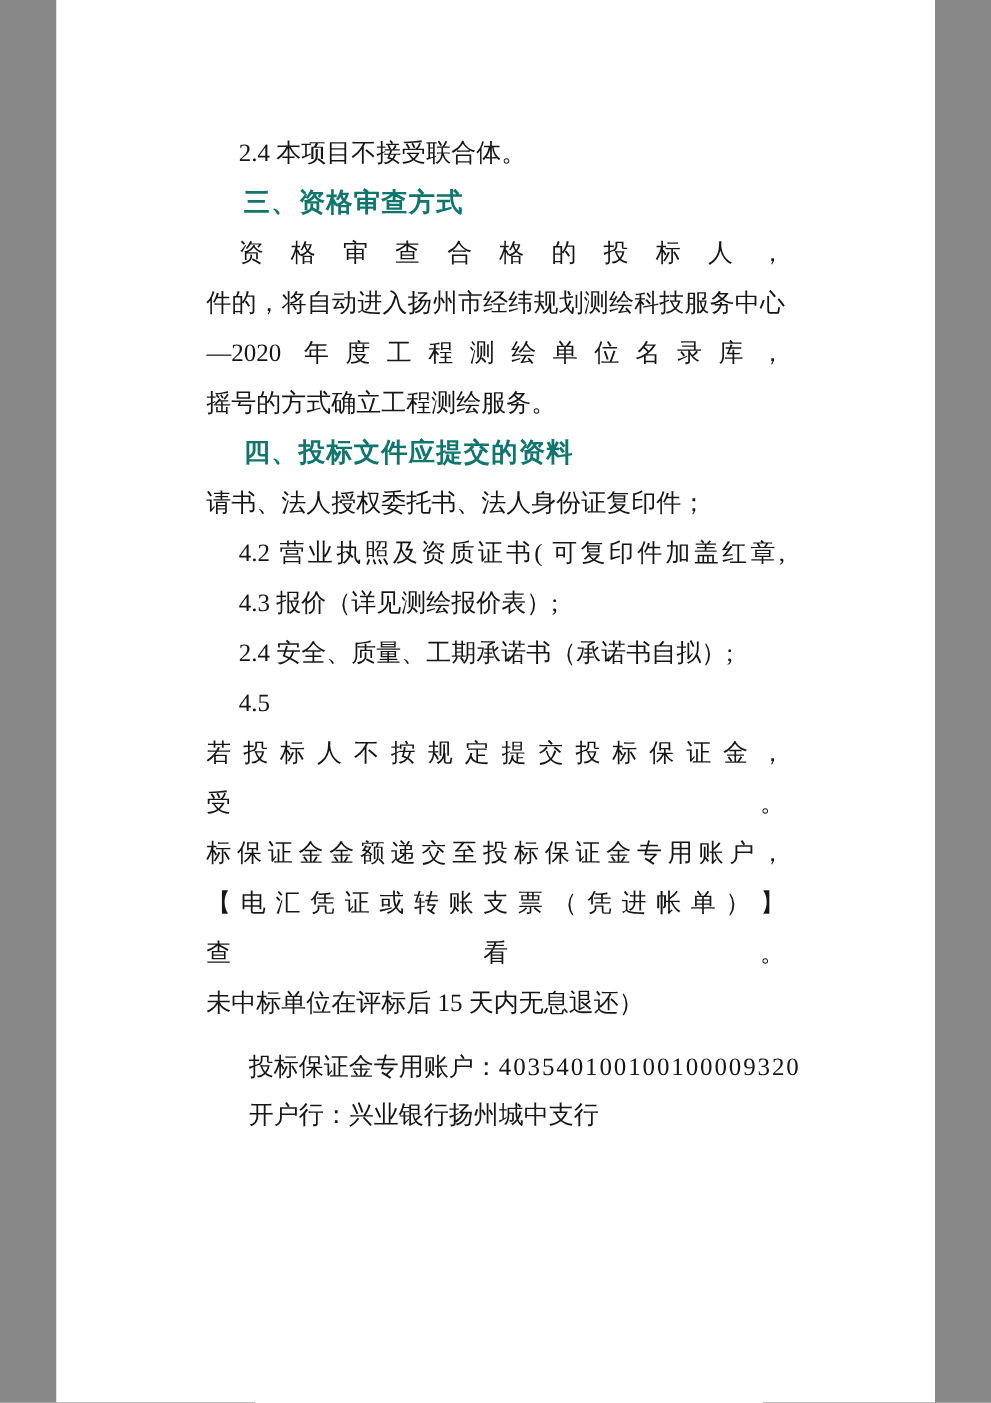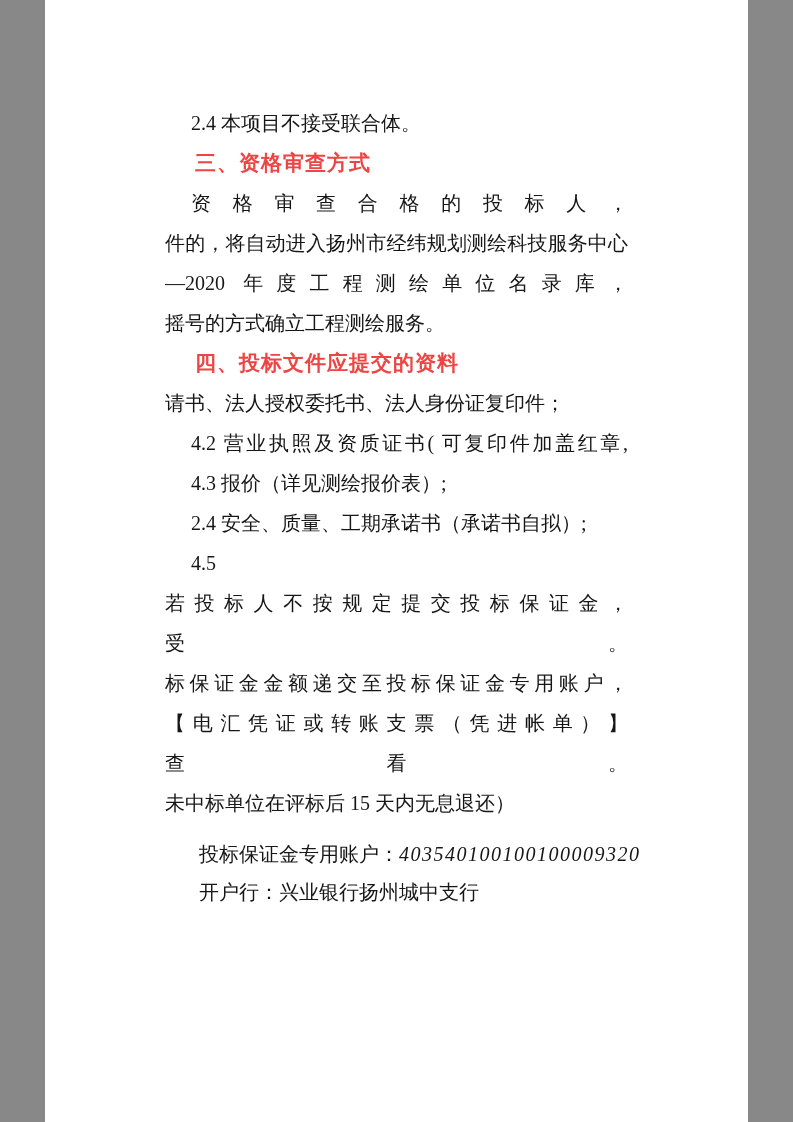--- a/index.html
+++ b/index.html
@@ -29,29 +29,29 @@
     max-height: 40px;
   }
   .indent { text-indent: 26px; }
   .heading {
     font-family: "Liberation Sans", "DejaVu Sans", sans-serif;
     font-weight: 700;
     font-size: 21px;
     line-height: 40px;
     text-indent: 30px;
     letter-spacing: 1px;
-    color: #ef4444;
+    color: #0f766e;
   }
   .account-block { margin-top: 12px; }
   .acct-line {
     line-height: 38px;
     text-indent: 34px;
     white-space: nowrap;
   }
-  .acct-number { letter-spacing: 1.5px; font-style: italic; }
+  .acct-number { letter-spacing: 1.5px; }
 </style>
 </head>
 <body>
 
 <div class="page">
 
   <div class="ln indent">2.4 本项目不接受联合体。</div>
 
   <div class="ln heading">三、资格审查方式</div>
 

